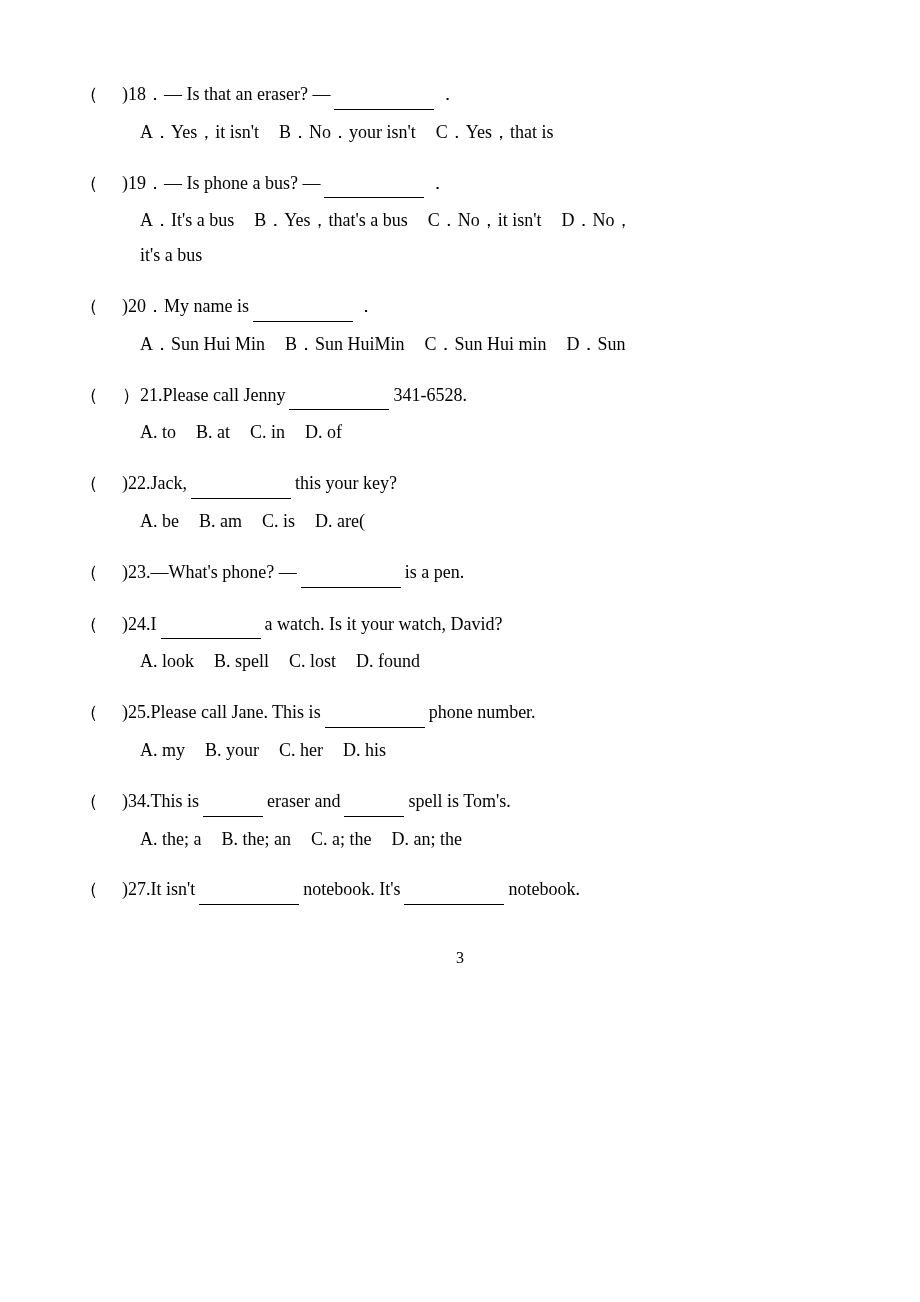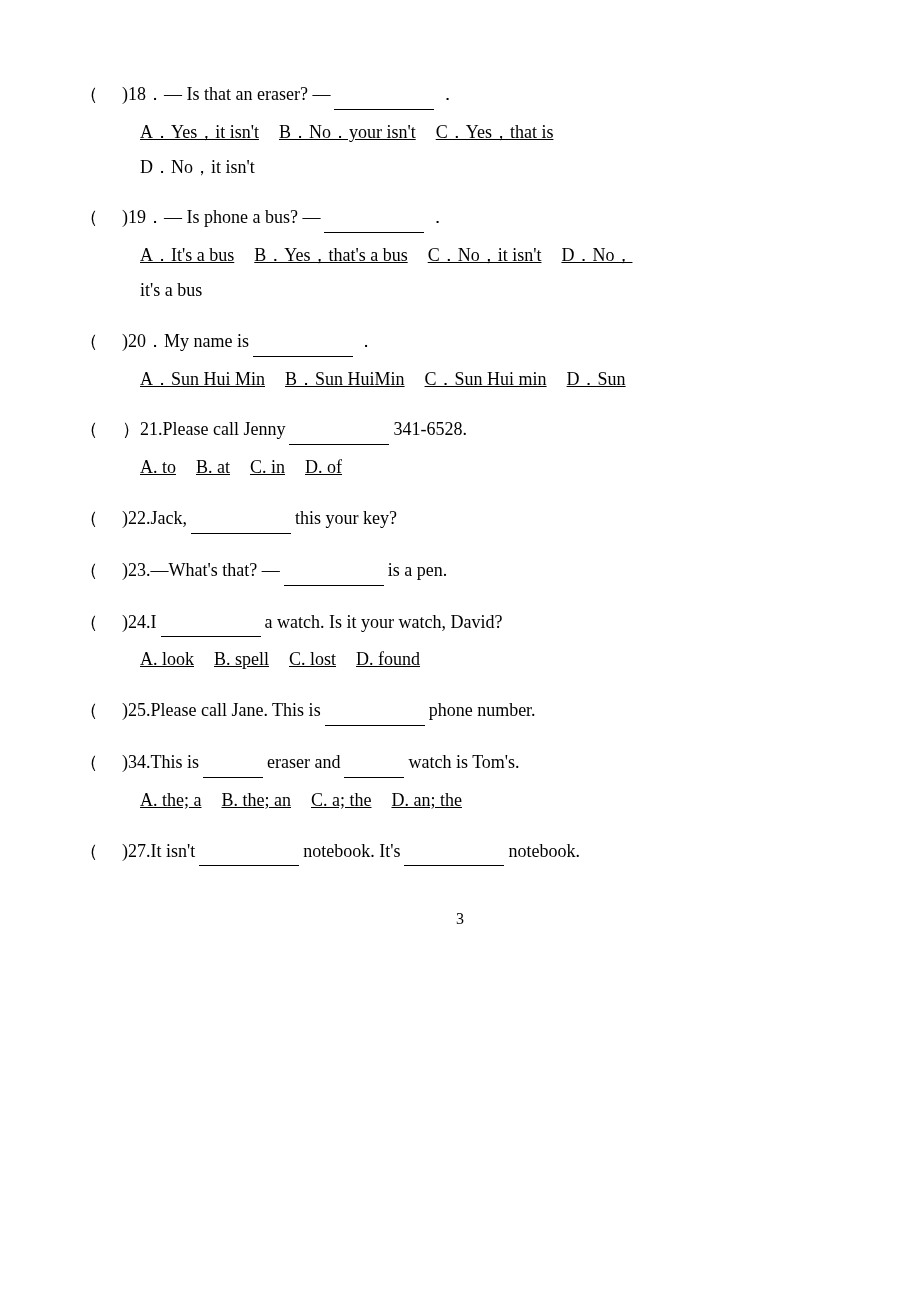--- a/index.html
+++ b/index.html
@@ -53,21 +53,20 @@
       min-width: 100px;
     }
 
     .answers-line {
       margin-left: 60px;
       margin-bottom: 6px;
       display: flex;
       flex-wrap: wrap;
       align-items: baseline;
       gap: 4px;
-      text-decoration: underline;
     }
 
     .answer-item {
       margin-right: 16px;
     }
 
     .page-number {
       text-align: center;
       margin-top: 40px;
       font-size: 16px;
@@ -88,21 +87,20 @@
     <span>)18．</span>
     <span>― Is that an eraser? ―</span>
     <span class="blank blank-lg">&nbsp;</span>
     <span>．</span>
   </div>
   <div class="answers-line">
     <span class="answer-item">A．Yes，it isn't</span>
     <span class="answer-item">B．No．your isn't</span>
     <span class="answer-item">C．Yes，that is</span>
   </div>
-  <div class="continuation-line">D．No，it isn't</div>
 </div>
 
 <div class="question-block">
   <div class="question-line">
     <span>（</span>
     <span class="paren-box">&nbsp;</span>
     <span>)19．</span>
     <span>― Is phone a bus? ―</span>
     <span class="blank blank-lg">&nbsp;</span>
     <span>．</span>
@@ -152,28 +150,34 @@
 
 <div class="question-block">
   <div class="question-line">
     <span>（</span>
     <span class="paren-box">&nbsp;</span>
     <span>)22.</span>
     <span>Jack,</span>
     <span class="blank blank-lg">&nbsp;</span>
     <span>this your key?</span>
   </div>
+  <div class="answers-line">
+    <span class="answer-item">A. be</span>
+    <span class="answer-item">B. am</span>
+    <span class="answer-item">C. is</span>
+    <span class="answer-item">D. are(</span>
+  </div>
 </div>
 
 <div class="question-block">
   <div class="question-line">
     <span>（</span>
     <span class="paren-box">&nbsp;</span>
     <span>)23.</span>
-    <span>―What's that? ―</span>
+    <span>―What's phone? ―</span>
     <span class="blank blank-lg">&nbsp;</span>
     <span>is a pen.</span>
   </div>
 </div>
 
 <div class="question-block">
   <div class="question-line">
     <span>（</span>
     <span class="paren-box">&nbsp;</span>
     <span>)24.</span>
@@ -190,33 +194,39 @@
 </div>
 
 <div class="question-block">
   <div class="question-line">
     <span>（</span>
     <span class="paren-box">&nbsp;</span>
     <span>)25.</span>
     <span>Please call Jane. This is</span>
     <span class="blank blank-lg">&nbsp;</span>
     <span>phone number.</span>
+  </div>
+  <div class="answers-line">
+    <span class="answer-item">A. my</span>
+    <span class="answer-item">B. your</span>
+    <span class="answer-item">C. her</span>
+    <span class="answer-item">D. his</span>
   </div>
 </div>
 
 <div class="question-block">
   <div class="question-line">
     <span>（</span>
     <span class="paren-box">&nbsp;</span>
     <span>)34.</span>
     <span>This is</span>
     <span class="blank blank-sm">&nbsp;</span>
     <span>eraser and</span>
     <span class="blank blank-sm">&nbsp;</span>
-    <span>watch is Tom's.</span>
+    <span>spell is Tom's.</span>
   </div>
   <div class="answers-line">
     <span class="answer-item">A. the; a</span>
     <span class="answer-item">B. the; an</span>
     <span class="answer-item">C. a; the</span>
     <span class="answer-item">D. an; the</span>
   </div>
 </div>
 
 <div class="question-block">

